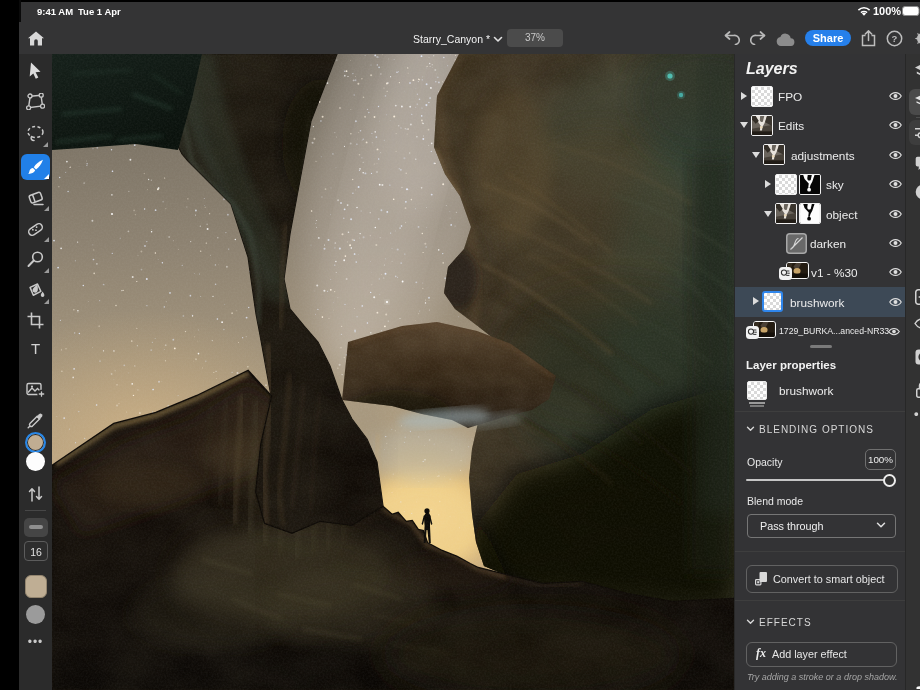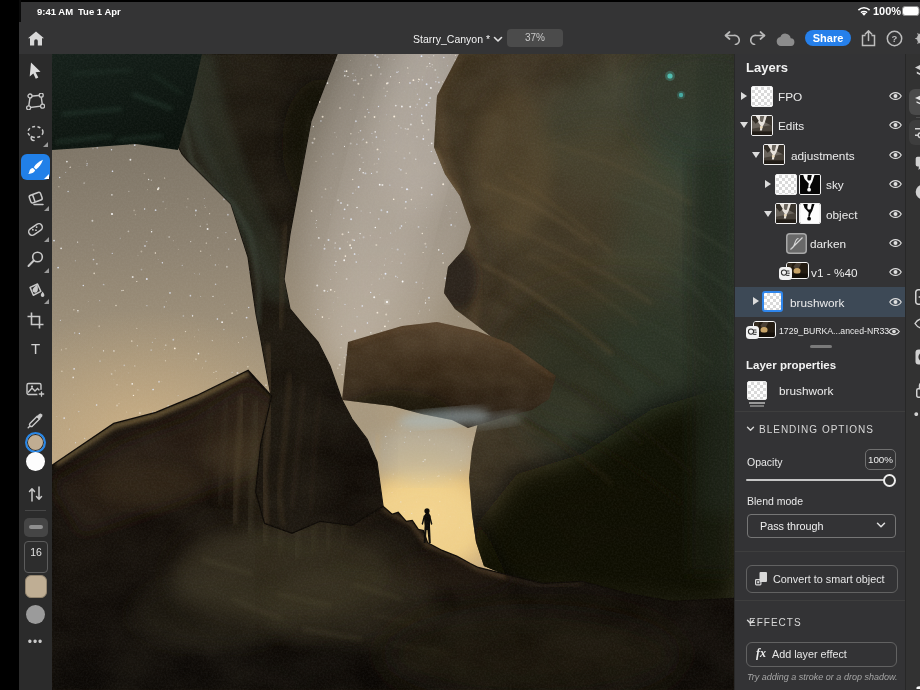--- a/index.html
+++ b/index.html
@@ -154,21 +154,21 @@
       </svg>
 <div class="abs" style="left:6px;top:378px;width:21px;height:21px;border-radius:50%;background:#c0ad92;border:2px solid #2787e8;box-shadow:0 0 0 1px #2b2b2b inset;"></div>
 <div class="abs" style="left:7px;top:398px;width:19px;height:19px;border-radius:50%;background:#fdfdfd;"></div>
 <svg class="ic" style="left:9px;top:432px;" width="15" height="16" viewBox="0 0 15 16">
         <path d="M4 15 L4 3 M1.5 5.5 L4 2.8 L6.5 5.5" fill="none" stroke="#c9c9c9" stroke-width="1.5" stroke-linecap="round" stroke-linejoin="round"></path>
         <path d="M11 1 L11 13 M8.5 10.5 L11 13.2 L13.5 10.5" fill="none" stroke="#c9c9c9" stroke-width="1.5" stroke-linecap="round" stroke-linejoin="round"></path>
       </svg>
 <div class="abs" style="left:6px;top:456px;width:21px;height:1px;background:#474747;"></div>
 <div class="abs" style="left:5px;top:464px;width:24px;height:19px;background:#454545;border-radius:5px;"></div>
 <div class="abs" style="left:10px;top:471px;width:14px;height:4px;background:#8f8f8f;border-radius:2px;"></div>
-<div class="abs" style="left:5px;top:487px;width:24px;height:32px;background:#2d2d2d;border:1px solid #5c5c5c;border-radius:4px;text-align:center;line-height:20px;font-size:10.5px;color:#e2e2e2;">16</div>
+<div class="abs" style="left:5px;top:487px;width:24px;height:20px;background:#2d2d2d;border:1px solid #5c5c5c;border-radius:4px;text-align:center;line-height:20px;font-size:10.5px;color:#e2e2e2;">16</div>
 <div class="abs" style="left:6px;top:521px;width:22px;height:23px;background:#bfae94;border-radius:6px;border:1px solid #93856f;"></div>
 <div class="abs" style="left:7px;top:551px;width:19px;height:19px;border-radius:50%;background:#9b9b9b;"></div>
 <div class="abs" style="left:0;top:581px;width:33px;text-align:center;font-size:12px;letter-spacing:1px;color:#c9c9c9;">•••</div>
 <svg class="ic" style="left:24px;top:88px;" width="5" height="5" viewBox="0 0 5 5">
         <path d="M5 0 L5 5 L0 5 Z" fill="#9a9a9a"></path>
       </svg>
 <svg class="ic" style="left:25px;top:120px;" width="5" height="5" viewBox="0 0 5 5">
         <path d="M5 0 L5 5 L0 5 Z" fill="#fff"></path>
       </svg>
 <svg class="ic" style="left:25px;top:152px;" width="5" height="5" viewBox="0 0 5 5">
@@ -1289,21 +1289,21 @@
           <ellipse cx="375" cy="457" rx="2.6" ry="2.8"></ellipse>
           <path d="M371.6,489 L372.6,472 L371.8,462 L374,459 L377,459 L378.6,462 L378,472 L378.8,489 L376.8,489 L375.4,476 L374.6,476 L373.6,489 Z"></path>
           <path d="M371.8,461.5 L369.6,470 L370.8,471 L373,463 Z"></path>
           <path d="M378.2,461.5 L380.4,470 L379.2,471 L377,463 Z"></path>
         </g>
 <rect width="682" height="636" filter="url(#grain)" opacity="0.4"></rect>
 </svg>
     </div>
 
   <div class="abs" id="panel">
-      <div class="abs" style="left:11px;top:6px;font-size:13px;font-weight:700;color:#f2f2f2;">Layers</div>
+      <div class="abs" style="left:11px;top:6px;font-size:16px;font-weight:700;color:#f2f2f2;font-style:italic;">Layers</div>
 <div class="abs" style="left:0;top:233px;width:171px;height:29.5px;background:#3d4956;"></div>
 <div class="tri-r" style="left:6px;top:37.5px;"></div>
 <div class="thumb checker" style="left:16px;top:31.5px;width:22px;height:21px;border:1.5px solid #f0f0f0;border-radius:2px;"></div>
 <div class="abs row-text" style="left:43px;top:36px;">FPO</div>
 <svg class="ic" style="left:153.5px;top:37.0px;" width="13.0" height="10.0" viewBox="0 0 17 13">
         <path d="M8.5 2 C12.1 2 14.9 4.7 16 6.5 C14.9 8.3 12.1 11 8.5 11 C4.9 11 2.1 8.3 1 6.5 C2.1 4.7 4.9 2 8.5 2 Z" fill="none" stroke="#dedede" stroke-width="1.5"></path>
         <circle cx="8.5" cy="6.5" r="2.6" fill="#dedede"></circle>
       </svg>
 <div class="tri-d" style="left:5px;top:68.4px;"></div>
 <svg class="ic" style="left:16px;top:60.9px;border:1.5px solid #f0f0f0;border-radius:2px;" width="22" height="21" viewBox="0 0 22 21">
@@ -1383,21 +1383,21 @@
         <path d="M7 4 L10 0 L16 0 L13 6 L11 10 Z" fill="#4a4036"></path>
         <ellipse cx="11" cy="9" rx="4" ry="3.4" fill="#c8a468"></ellipse>
         <rect y="12" width="23" height="5" fill="#15100a"></rect>
         <path d="M0 0 L6 0 L4 7 L0 10 Z" fill="#352c20"></path>
       </svg>
       <svg class="ic" style="left:44px;top:213.4px;" width="13" height="13" viewBox="0 0 13 13">
         <rect x="0" y="0" width="13" height="13" rx="3.5" fill="#f2f2f2"></rect>
         <circle cx="5" cy="5.6" r="2.6" fill="none" stroke="#333" stroke-width="1.1"></circle>
         <path d="M8 4 L10 4 M8.6 6.2 L10.4 6.2 M7.6 8.4 L10 8.4" stroke="#333" stroke-width="1" stroke-linecap="round"></path>
       </svg>
-<div class="abs row-text" style="left:76px;top:212.4px;">v1 - %40</div>
+<div class="abs row-text" style="left:76px;top:212.4px;">v1 - %30</div>
 <svg class="ic" style="left:153.5px;top:213.4px;" width="13.0" height="10.0" viewBox="0 0 17 13">
         <path d="M8.5 2 C12.1 2 14.9 4.7 16 6.5 C14.9 8.3 12.1 11 8.5 11 C4.9 11 2.1 8.3 1 6.5 C2.1 4.7 4.9 2 8.5 2 Z" fill="none" stroke="#dedede" stroke-width="1.5"></path>
         <circle cx="8.5" cy="6.5" r="2.6" fill="#dedede"></circle>
       </svg>
 <div class="tri-r" style="left:18px;top:243.3px;"></div>
 <div class="thumb checker" style="left:27px;top:237.3px;width:21px;height:21px;border:2.5px solid #2f86ec;border-radius:3px;"></div>
 <div class="abs row-text" style="left:55px;top:241.8px;">brushwork</div>
 <svg class="ic" style="left:153.5px;top:242.8px;" width="13.0" height="10.0" viewBox="0 0 17 13">
         <path d="M8.5 2 C12.1 2 14.9 4.7 16 6.5 C14.9 8.3 12.1 11 8.5 11 C4.9 11 2.1 8.3 1 6.5 C2.1 4.7 4.9 2 8.5 2 Z" fill="none" stroke="#dedede" stroke-width="1.5"></path>
         <circle cx="8.5" cy="6.5" r="2.6" fill="#dedede"></circle>
@@ -1445,21 +1445,21 @@
 <svg class="ic" style="left:19px;top:517px;" width="14" height="15" viewBox="0 0 14 15">
         <rect x="5.5" y="1" width="7.5" height="10" rx="1" fill="#d9d9d9"></rect>
         <rect x="1.6" y="8.6" width="5.3" height="5.3" rx="0.8" fill="none" stroke="#d9d9d9" stroke-width="1.2"></rect>
         <rect x="3.2" y="10.2" width="2.1" height="2.1" fill="#d9d9d9"></rect>
       </svg>
 <div class="abs" style="left:38px;top:519px;font-size:10.8px;color:#e6e6e6;">Convert to smart object</div>
 <div class="divl" style="top:546px;"></div>
 <svg class="ic" style="left:11px;top:565px;" width="9" height="6" viewBox="0 0 10 7">
         <path d="M1.5 1.5 L5 5 L8.5 1.5" fill="none" stroke="#d8d8d8" stroke-width="1.6" stroke-linecap="round" stroke-linejoin="round"></path>
       </svg>
-<div class="abs caps" style="left:14px;top:563px;">EFFECTS</div>
+<div class="abs caps" style="left:24px;top:563px;">EFFECTS</div>
 <div class="btn" style="left:11px;top:588px;width:151px;height:25px;border-color:#626262;"></div>
 <div class="abs" style="left:21px;top:592px;font-size:12px;font-style:italic;color:#ededed;font-family:'Liberation Serif',serif;font-weight:700;">fx</div>
 <div class="abs" style="left:37px;top:594px;font-size:10.8px;color:#e6e6e6;">Add layer effect</div>
 <div class="abs" style="left:12px;top:618px;font-size:9px;font-style:italic;color:#a5a5a5;white-space:nowrap;">Try adding a stroke or a drop shadow.</div>
     </div>
 
   <div class="abs" id="strip">
       <svg class="ic" style="left:8px;top:9px;" width="18" height="15" viewBox="0 0 18 15">
         <path d="M9 0.5 L17 4.5 L9 8.5 L1 4.5 Z" fill="#d2d2d2"></path>
         <path d="M2.8 8.6 L9 11.7 L15.2 8.6 L15.2 10.4 L9 13.5 L2.8 10.4 Z" fill="#d2d2d2"></path>

